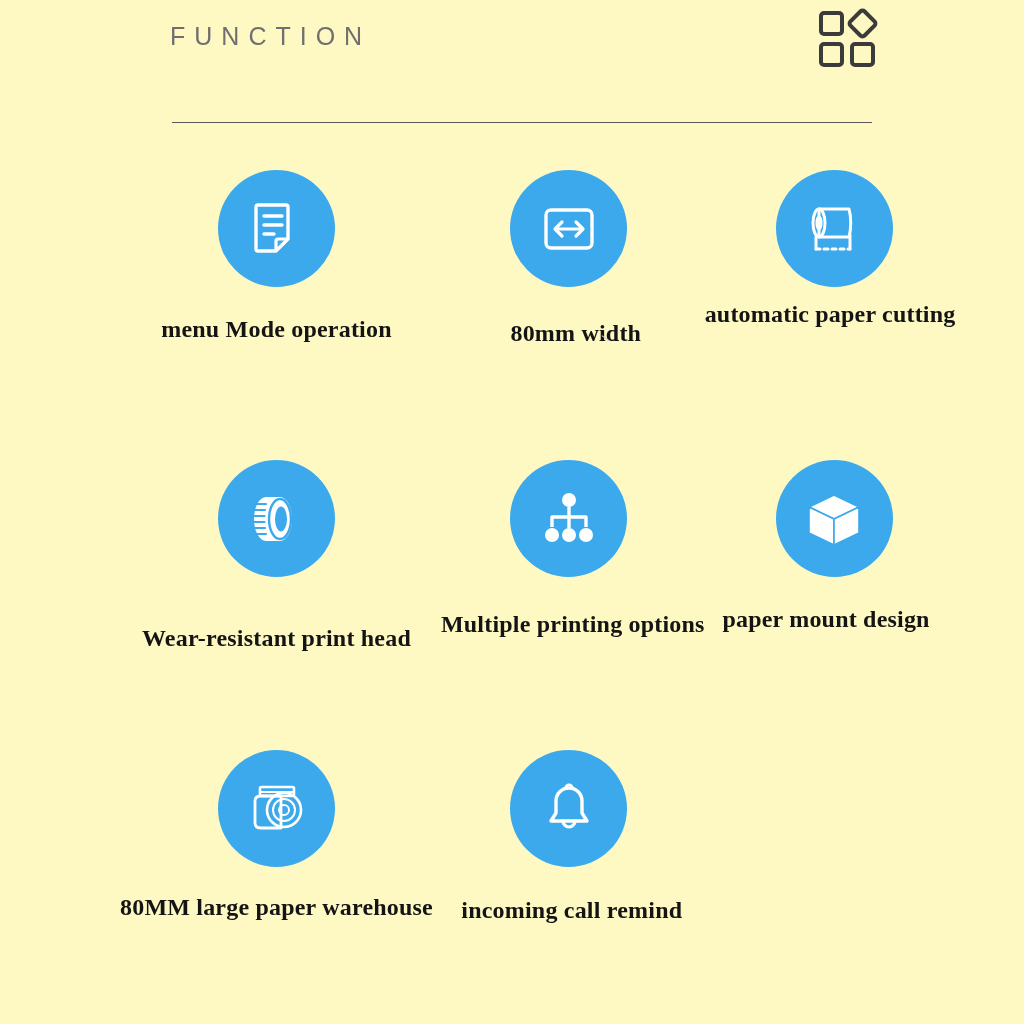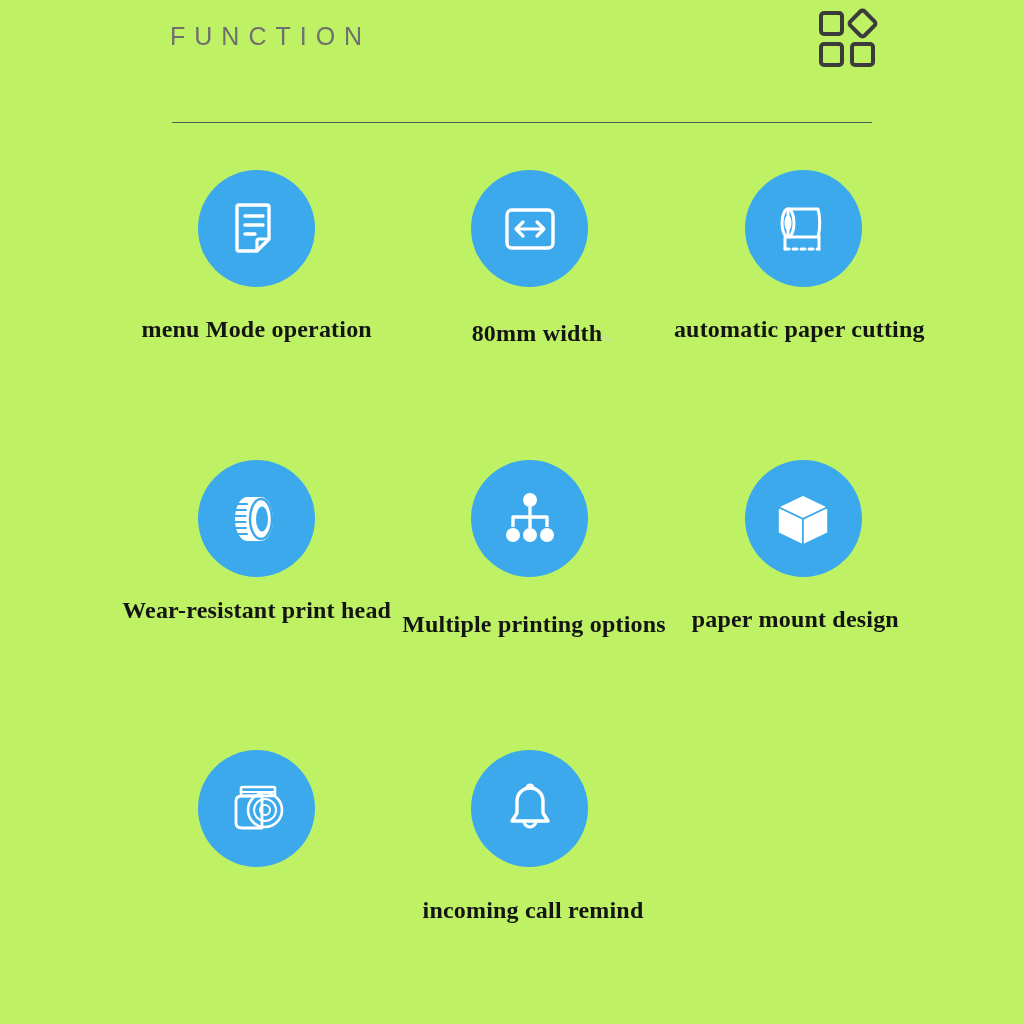--- a/index.html
+++ b/index.html
@@ -12,21 +12,21 @@
     height: 1024px;
     position: relative;
     overflow: hidden;
     font-family: "Liberation Sans", sans-serif;
     -webkit-font-smoothing: antialiased;
   }
 
   .page {
     position: absolute;
     inset: 0;
-    background: #bef264;
+    background: #fef9c3;
   }
 
   
   .page-title {
     position: absolute;
     left: 170px;
     top: 22px;
     font-family: "Liberation Sans", sans-serif;
     font-size: 25px;
     font-weight: 400;
@@ -90,22 +90,22 @@
     color: #141414;
     text-align: center;
     white-space: nowrap;
     letter-spacing: 0.2px;
   }
 
   
   .cell.c0 .caption { margin-top: 29px; }
   .cell.c1 .caption { margin-top: 31px; }
   .cell.c2 .caption { margin-top: 33px; padding-left: 14px; }
-  .cell.c3 .caption { margin-top: 29px; padding-right: 8px; }
-  .cell.c4 .caption { margin-top: 20px; }
+  .cell.c3 .caption { margin-top: 14px; padding-right: 8px; }
+  .cell.c4 .caption { margin-top: 48px; }
   .cell.c5 .caption { margin-top: 34px; padding-left: 8px; }
   .cell.c6 .caption { margin-top: 29px; padding-right: 16px; }
   .cell.c7 .caption { margin-top: 27px; }
   .cell.c8 .caption { margin-top: 30px; padding-left: 6px; }
 
   .tick-mark {
     position: absolute;
     left: 598px;
     top: 337px;
     width: 10px;
@@ -237,20 +237,21 @@
           <svg viewBox="0 0 64 64" width="64" height="64" aria-hidden="true">
             <rect x="16" y="10" width="34" height="9" rx="1.5" fill="none" stroke="#ffffff" stroke-width="2.6"></rect>
             <line x1="16" y1="15" x2="50" y2="15" stroke="#ffffff" stroke-width="1.8"></line>
             <circle cx="40" cy="33" r="17" fill="none" stroke="#ffffff" stroke-width="2.6"></circle>
             <circle cx="40" cy="33" r="11" fill="none" stroke="#ffffff" stroke-width="2"></circle>
             <circle cx="40" cy="33" r="5" fill="none" stroke="#ffffff" stroke-width="2"></circle>
             <path d="M11 24 q0 -5 6 -5 h20 v32 h-20 q-6 0 -6 -5 z" fill="none" stroke="#ffffff" stroke-width="2.8" stroke-linejoin="round"></path>
           </svg>
         </span>
       </div>
+      <div class="caption">80MM large paper warehouse</div>
     </div>
 
     <div class="cell c8">
       <div class="badge">
         <span>
           <svg viewBox="0 0 64 64" width="64" height="64" aria-hidden="true">
             <path d="M32 11 a13 13 0 0 1 13 13 v12 l5 8 h-36 l5 -8 v-12 a13 13 0 0 1 13 -13 z" fill="none" stroke="#ffffff" stroke-width="3.4" stroke-linejoin="round"></path>
             <path d="M26 44 a6 6 0 0 0 12 0" fill="none" stroke="#ffffff" stroke-width="3.2" stroke-linecap="round"></path>
             <path d="M29 11 a3 3 0 0 1 6 0" fill="none" stroke="#ffffff" stroke-width="3.2" stroke-linecap="round"></path>
           </svg>

